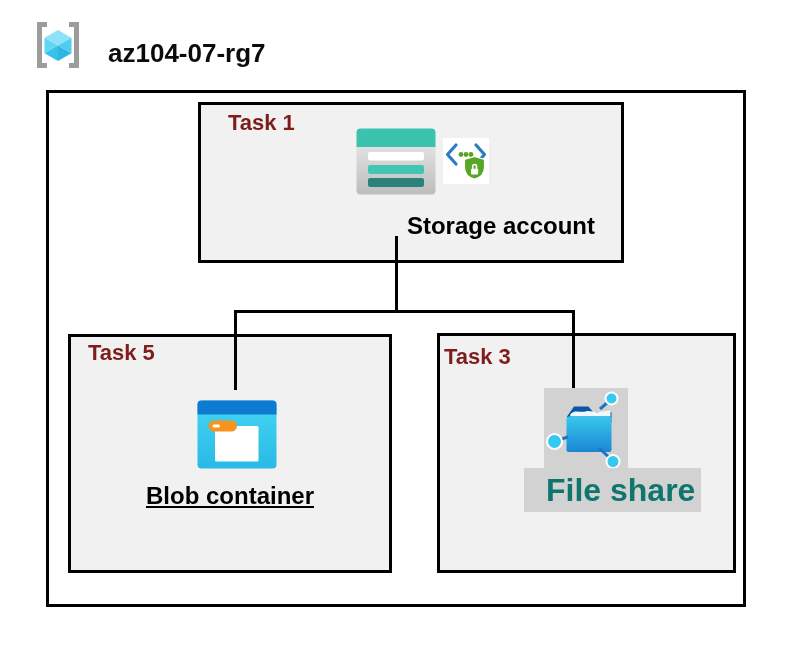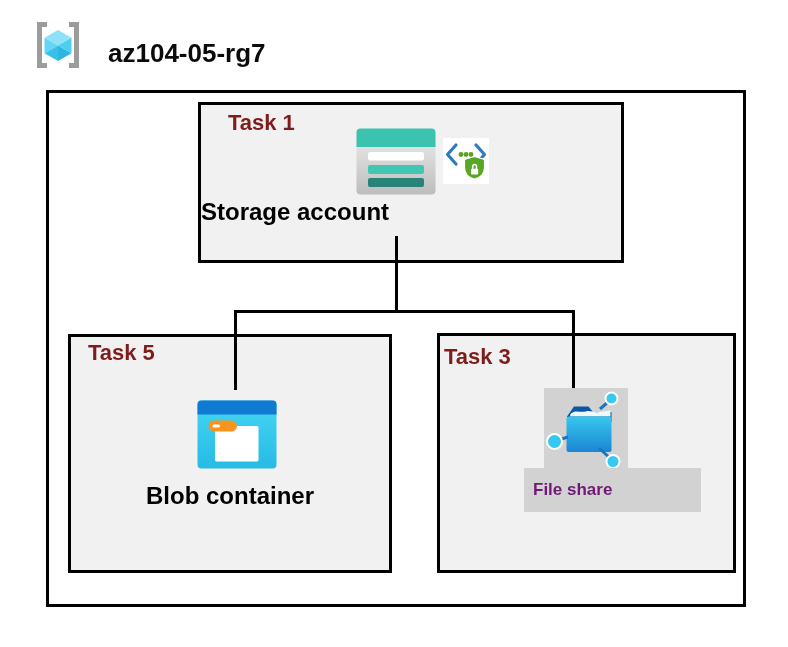--- a/index.html
+++ b/index.html
@@ -18,32 +18,32 @@
   #task1{left:198px;top:102px;width:426px;height:161px;}
   #task2{left:68px;top:334px;width:324px;height:239px;}
   #task3{left:423px;top:333px;width:299px;height:240px;margin-left:14px;}
 
   .task-label{position:absolute;font-size:22px;line-height:24px;font-weight:bold;color:#7f1d1d;white-space:nowrap;}
   #task1 .task-label{left:27px;top:6px;}
   #task2 .task-label{left:17px;top:4px;}
   #task3 .task-label{left:4px;top:9px;}
 
   .item-label{position:absolute;font-size:24px;line-height:26px;font-weight:bold;color:#000;white-space:nowrap;}
-  #storage-label{left:0;top:94px;width:394px;text-align:left;}
-  #blob-label{left:0;top:146px;width:318px;text-align:center;}
+  #storage-label{left:0;top:108px;width:394px;text-align:right;}
+  #blob-label{left:0;top:146px;width:318px;text-align:center;text-decoration:underline;}
 
   .storage-icon{position:absolute;left:155px;top:23px;width:80px;height:67px;}
   .sas-icon{position:absolute;left:242px;top:33px;width:46px;height:46px;}
   .blob-icon{position:absolute;left:126px;top:63px;width:80px;height:69px;}
 
   
   .fs-icon-bg{position:absolute;left:104px;top:52px;width:84px;height:80px;background:#d2d2d2;}
   .fs-icon{position:absolute;left:0;top:0;width:84px;height:80px;overflow:visible;}
   .fs-label-bg{position:absolute;left:84px;top:132px;width:177px;height:44px;background:#d2d2d2;}
-  #fileshare-label{position:static;display:block;padding-left:9px;line-height:44px;font-size:17px;font-weight:bold;color:#701a75;}
+  #fileshare-label{position:static;display:block;padding-left:22px;line-height:44px;font-size:32px;font-weight:bold;color:#0f766e;}
 
   
   .conn{position:absolute;background:#000;}
   #conn-v1{left:395px;top:236px;width:3px;height:76px;}
   #conn-h {left:234px;top:310px;width:341px;height:3px;}
   #conn-v2{left:234px;top:310px;width:3px;height:80px;}
   #conn-v3{left:572px;top:310px;width:3px;height:78px;}
 </style>
 </head>
 <body>
@@ -52,21 +52,21 @@
 
   <svg class="rg-icon" viewBox="0 0 56 56">
     <path d="M17 7.5 H9.5 V48.5 H17" stroke="#9c9c9c" stroke-width="5" fill="none"></path>
     <path d="M39 7.5 H46.5 V48.5 H39" stroke="#9c9c9c" stroke-width="5" fill="none"></path>
     <polygon points="28,13 41.5,20.75 28,28.5 14.5,20.75" fill="#8de2f7"></polygon>
     <polygon points="14.5,20.75 28,28.5 14.5,36.25" fill="#60d7f4"></polygon>
     <polygon points="14.5,36.25 28,28.5 28,44" fill="#38c0e9"></polygon>
     <polygon points="28,28.5 41.5,36.25 28,44" fill="#2db5e4"></polygon>
     <polygon points="41.5,20.75 41.5,36.25 28,28.5" fill="#4eceef"></polygon>
   </svg>
-  <div class="rg-title">az104-05-rg7</div>
+  <div class="rg-title">az104-07-rg7</div>
 
   <div class="outer-box"></div>
 
   <div class="task-box" id="task1">
     <div class="task-label">Task 1</div>
     <svg class="storage-icon" viewBox="0 0 80 67">
       <defs>
         <linearGradient id="stg" x1="0" y1="0" x2="0" y2="1">
           <stop offset="0" stop-color="#eeeeee"></stop>
             <stop offset="1" stop-color="#bdbdbd"></stop>

